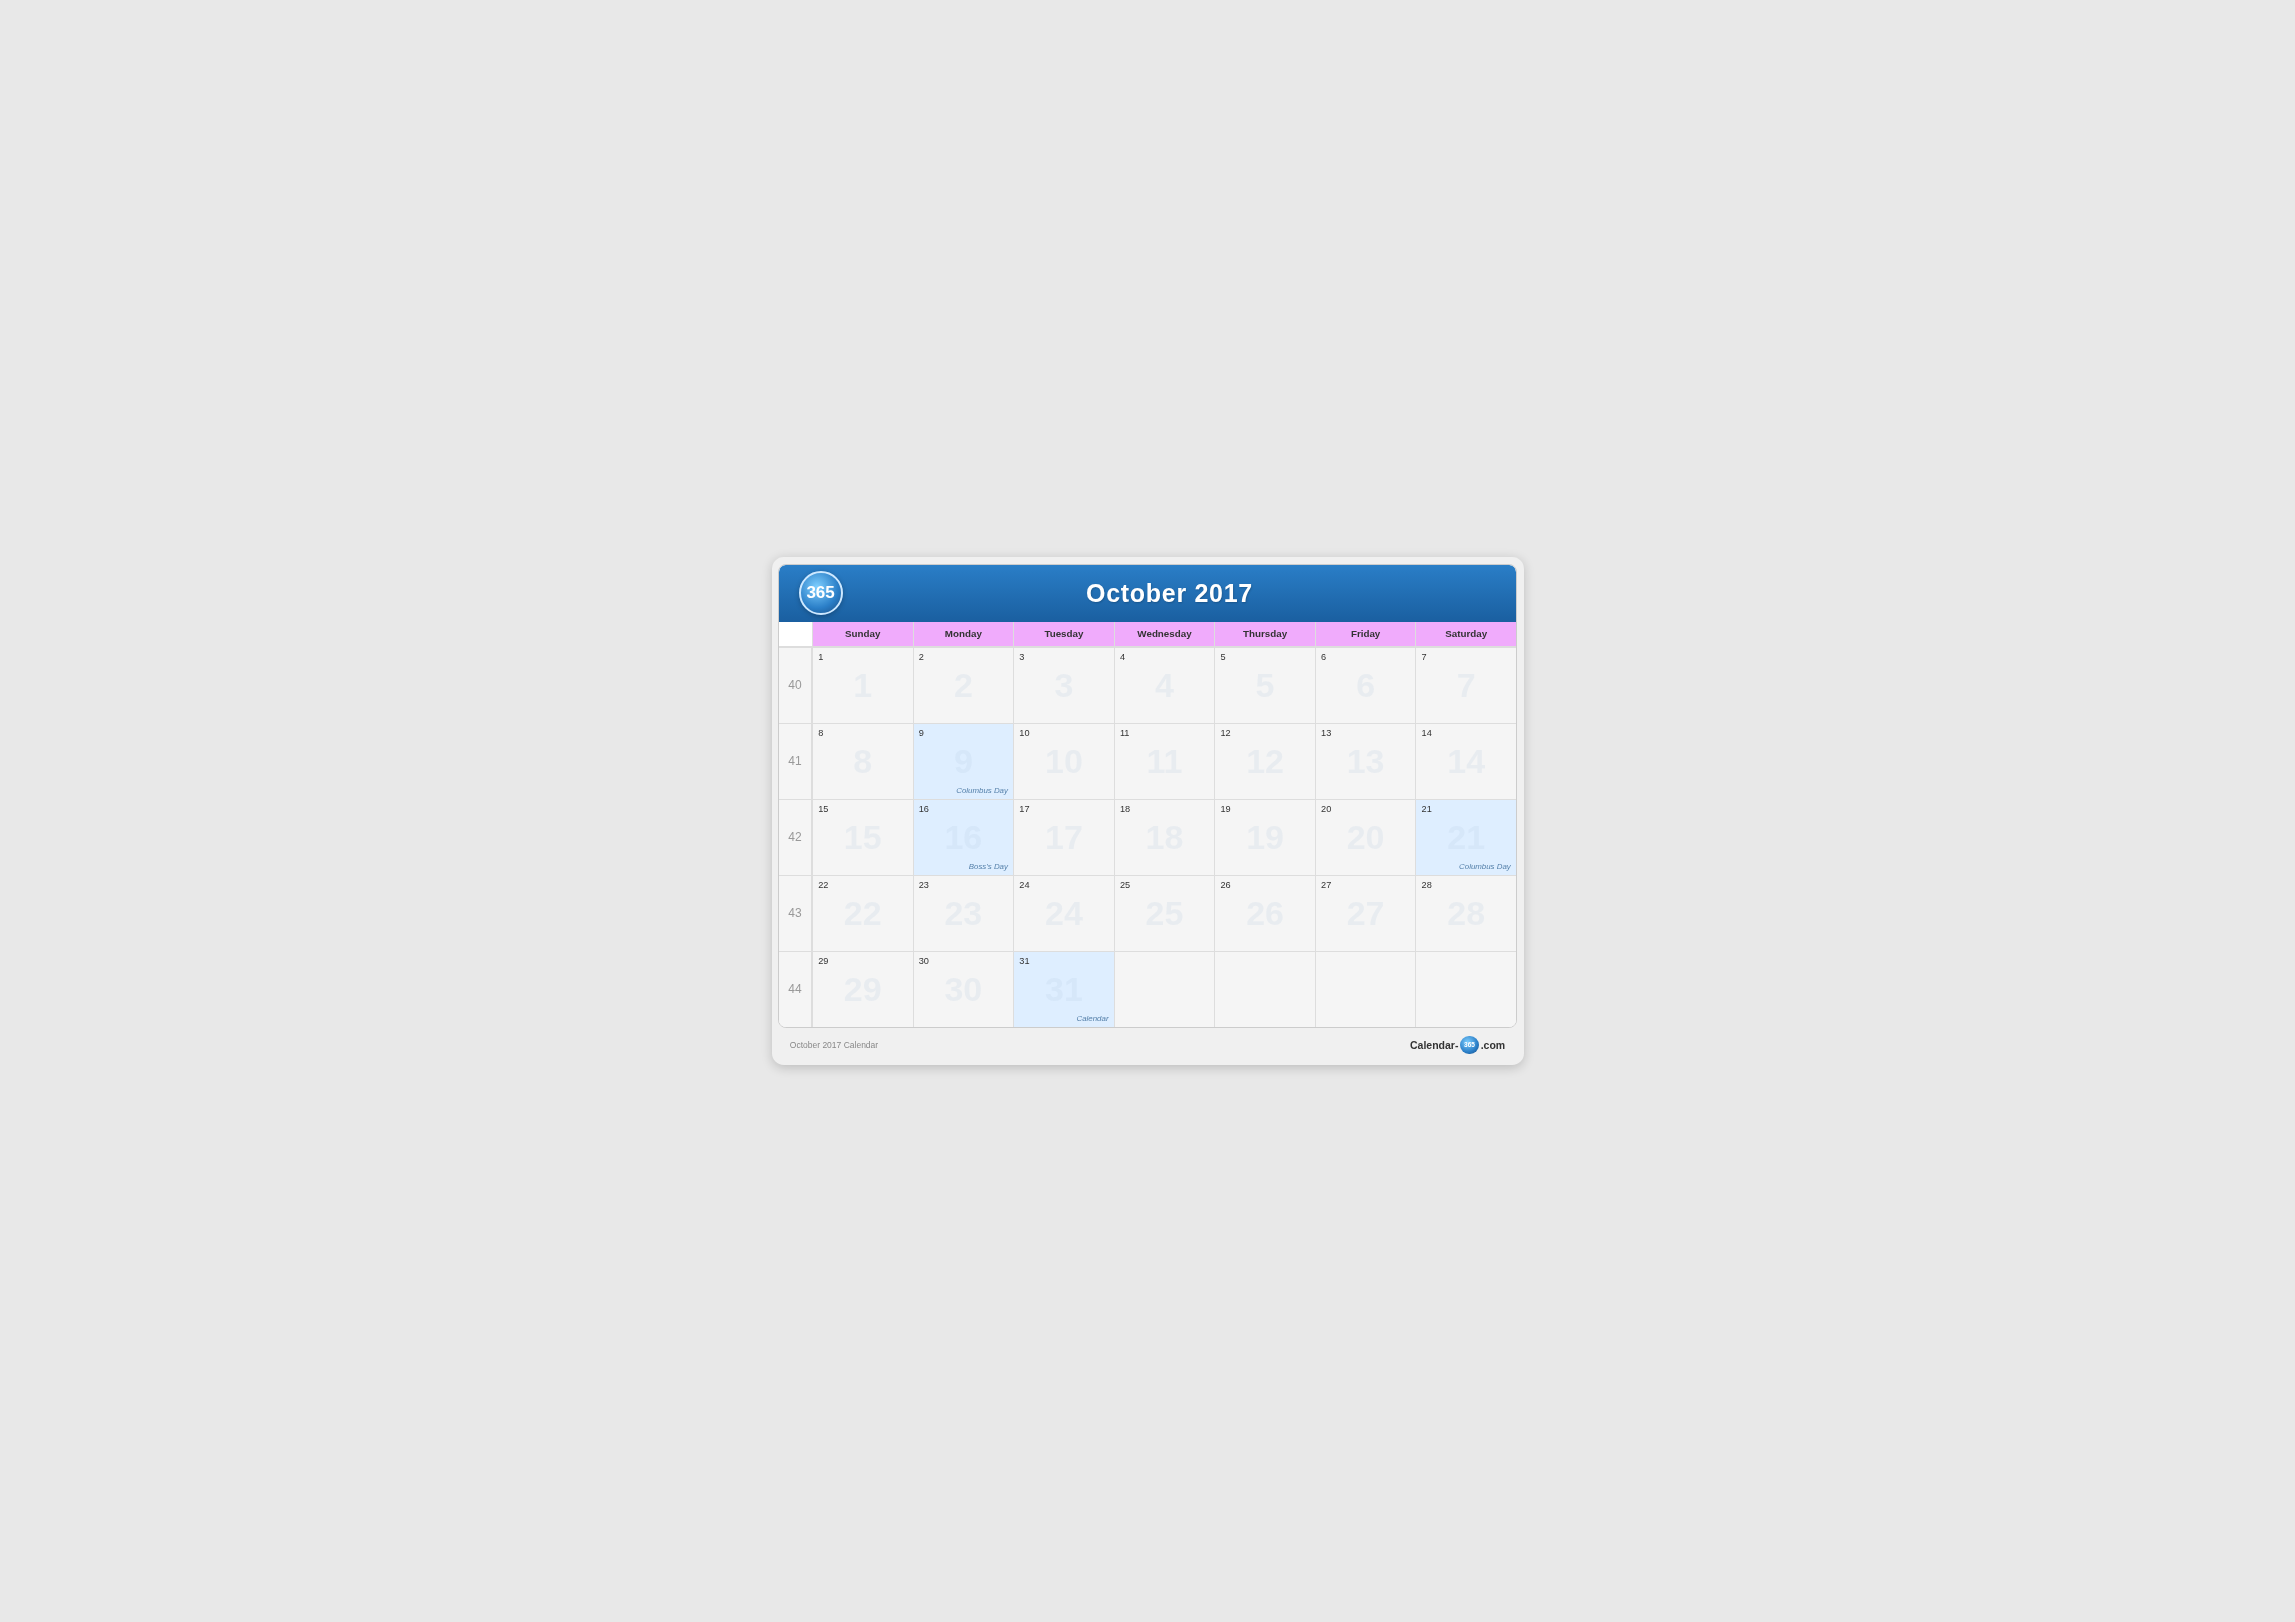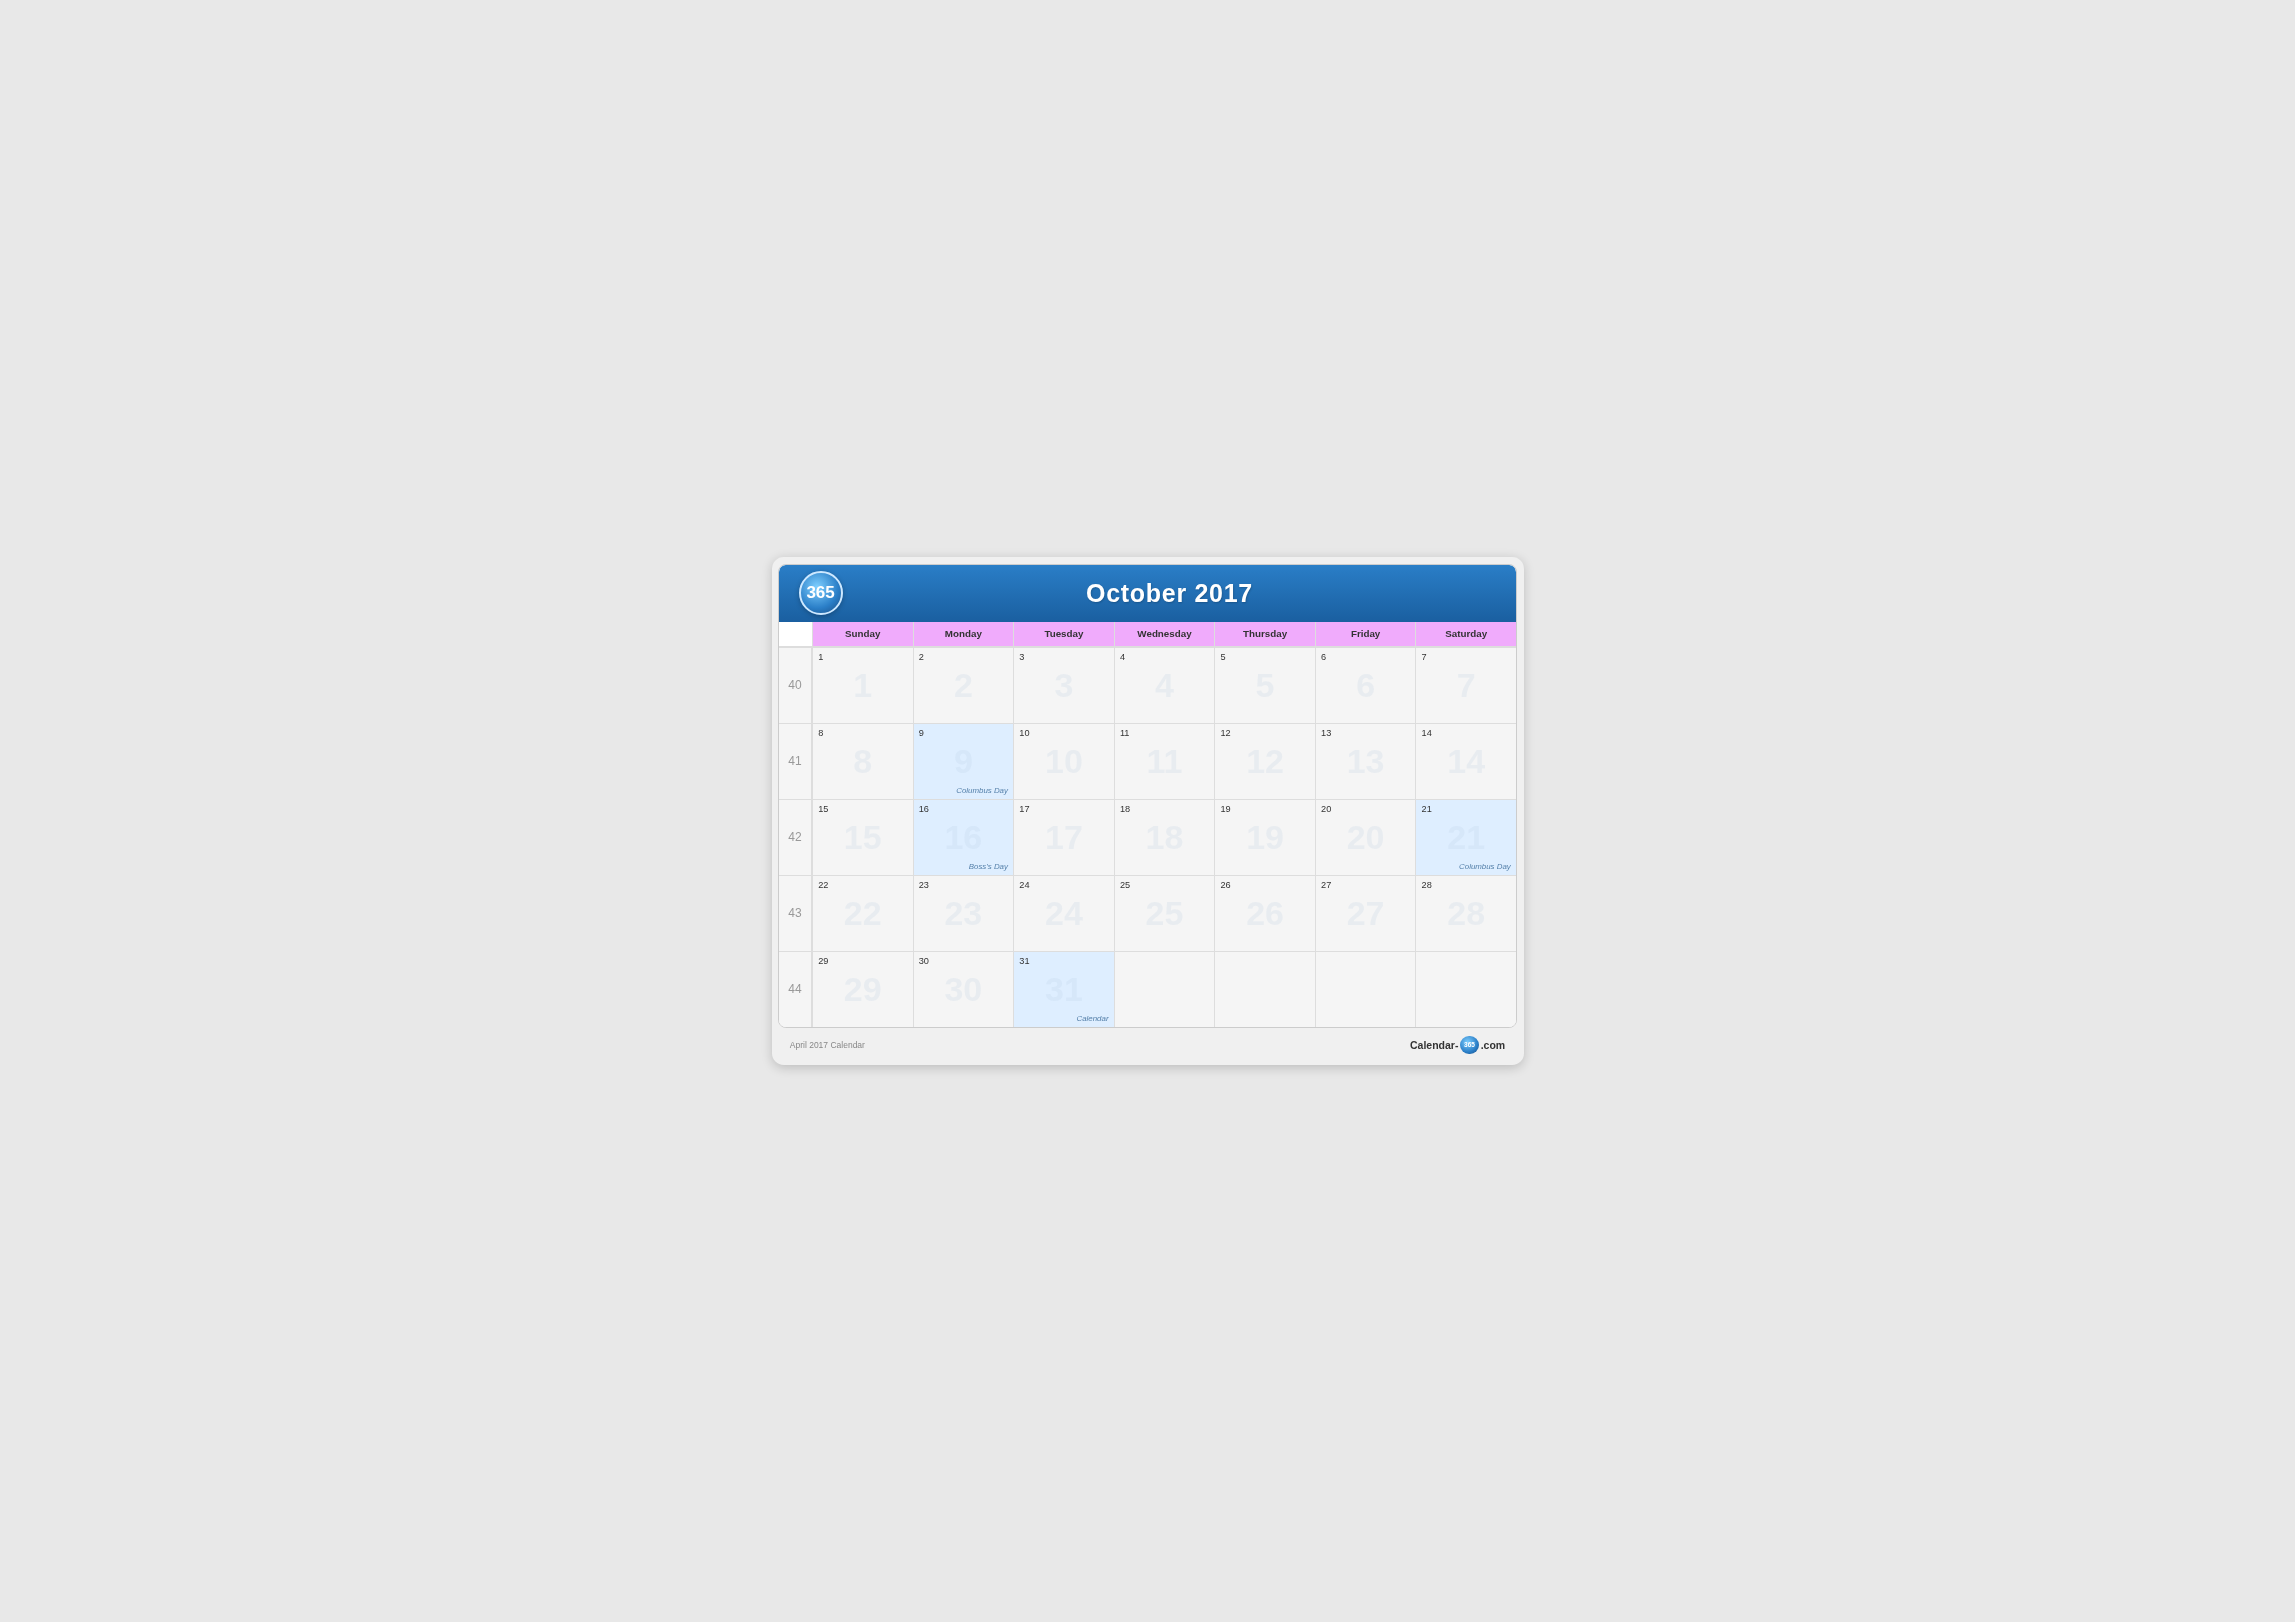--- a/index.html
+++ b/index.html
@@ -339,21 +339,21 @@
           </div>
           <div class="day-cell empty"></div>
           <div class="day-cell empty"></div>
           <div class="day-cell empty"></div>
           <div class="day-cell empty"></div>
         </div>
       </div>
   </div>
 
   <div class="footer">
-    <div class="footer-left">April 2017 Calendar</div>
+    <div class="footer-left">October 2017 Calendar</div>
     <div class="footer-right">
       <span>Calendar-</span>
       <div class="footer-365-circle">
         <span>365</span>
       </div>
       <span>.com</span>
     </div>
   </div>
 </div>
 

